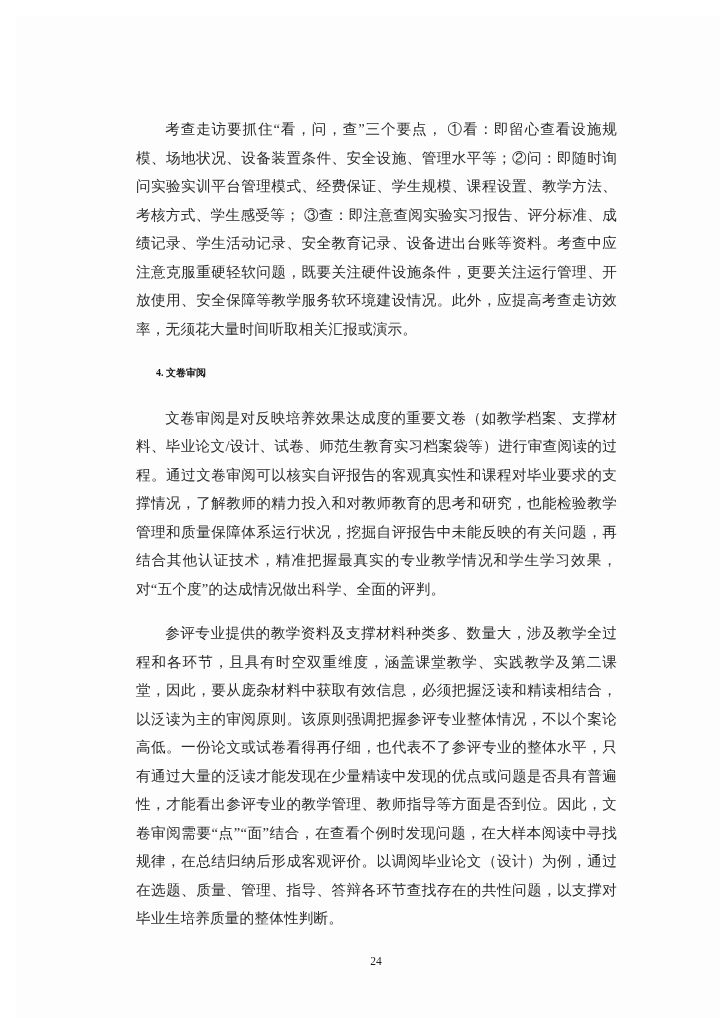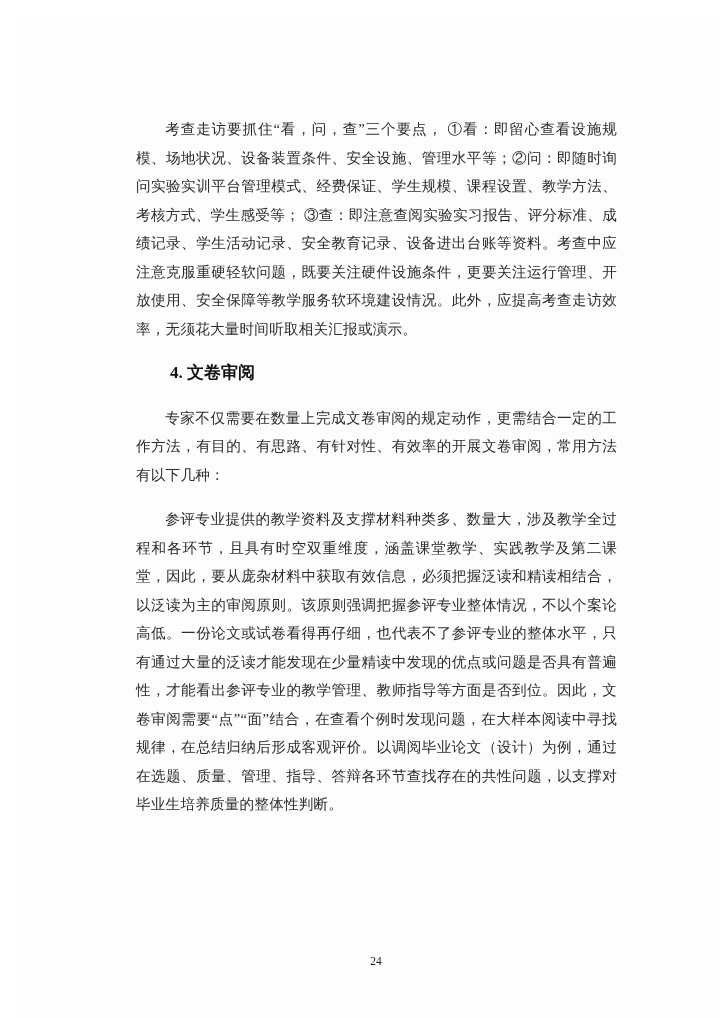--- a/index.html
+++ b/index.html
@@ -23,21 +23,21 @@
   }
   .para {
     font-size: 14.6px;
     line-height: 28.5px;
     color: #2b2b2b;
     text-align: justify;
     text-indent: 2em;
     letter-spacing: 0.2px;
   }
   .heading {
-    font-size: 17px;
+    font-size: 10px;
     line-height: 28.5px;
     color: #141414;
     font-weight: bold;
     text-indent: 2em;
     text-align: left;
   }
   .page-number {
     position: absolute;
     top: 929px;
     left: 0;
@@ -49,17 +49,17 @@
     font-family: "Liberation Serif", "DejaVu Serif", serif;
   }
 </style>
 </head>
 <body>
 
 <div class="page">
   <div class="content">
     <p class="para">考查走访要抓住“看，问，查”三个要点， ①看：即留心查看设施规模、场地状况、设备装置条件、安全设施、管理水平等；②问：即随时询问实验实训平台管理模式、经费保证、学生规模、课程设置、教学方法、考核方式、学生感受等； ③查：即注意查阅实验实习报告、评分标准、成绩记录、学生活动记录、安全教育记录、设备进出台账等资料。考查中应注意克服重硬轻软问题，既要关注硬件设施条件，更要关注运行管理、开放使用、安全保障等教学服务软环境建设情况。此外，应提高考查走访效率，无须花大量时间听取相关汇报或演示。</p>
     <h3 class="heading">4. 文卷审阅</h3>
-    <p class="para">专家不仅需要在数量上完成文卷审阅的规定动作，更需结合一定的工作方法，有目的、有思路、有针对性、有效率的开展文卷审阅，常用方法有以下几种：</p>
+    <p class="para">文卷审阅是对反映培养效果达成度的重要文卷（如教学档案、支撑材料、毕业论文/设计、试卷、师范生教育实习档案袋等）进行审查阅读的过程。通过文卷审阅可以核实自评报告的客观真实性和课程对毕业要求的支撑情况，了解教师的精力投入和对教师教育的思考和研究，也能检验教学管理和质量保障体系运行状况，挖掘自评报告中未能反映的有关问题，再结合其他认证技术，精准把握最真实的专业教学情况和学生学习效果，对“五个度”的达成情况做出科学、全面的评判。</p>
     <p class="para">参评专业提供的教学资料及支撑材料种类多、数量大，涉及教学全过程和各环节，且具有时空双重维度，涵盖课堂教学、实践教学及第二课堂，因此，要从庞杂材料中获取有效信息，必须把握泛读和精读相结合，以泛读为主的审阅原则。该原则强调把握参评专业整体情况，不以个案论高低。一份论文或试卷看得再仔细，也代表不了参评专业的整体水平，只有通过大量的泛读才能发现在少量精读中发现的优点或问题是否具有普遍性，才能看出参评专业的教学管理、教师指导等方面是否到位。因此，文卷审阅需要“点”“面”结合，在查看个例时发现问题，在大样本阅读中寻找规律，在总结归纳后形成客观评价。以调阅毕业论文（设计）为例，通过在选题、质量、管理、指导、答辩各环节查找存在的共性问题，以支撑对毕业生培养质量的整体性判断。</p>
   </div>
   <div class="page-number">24</div>
 </div>
 
 </body></html>

